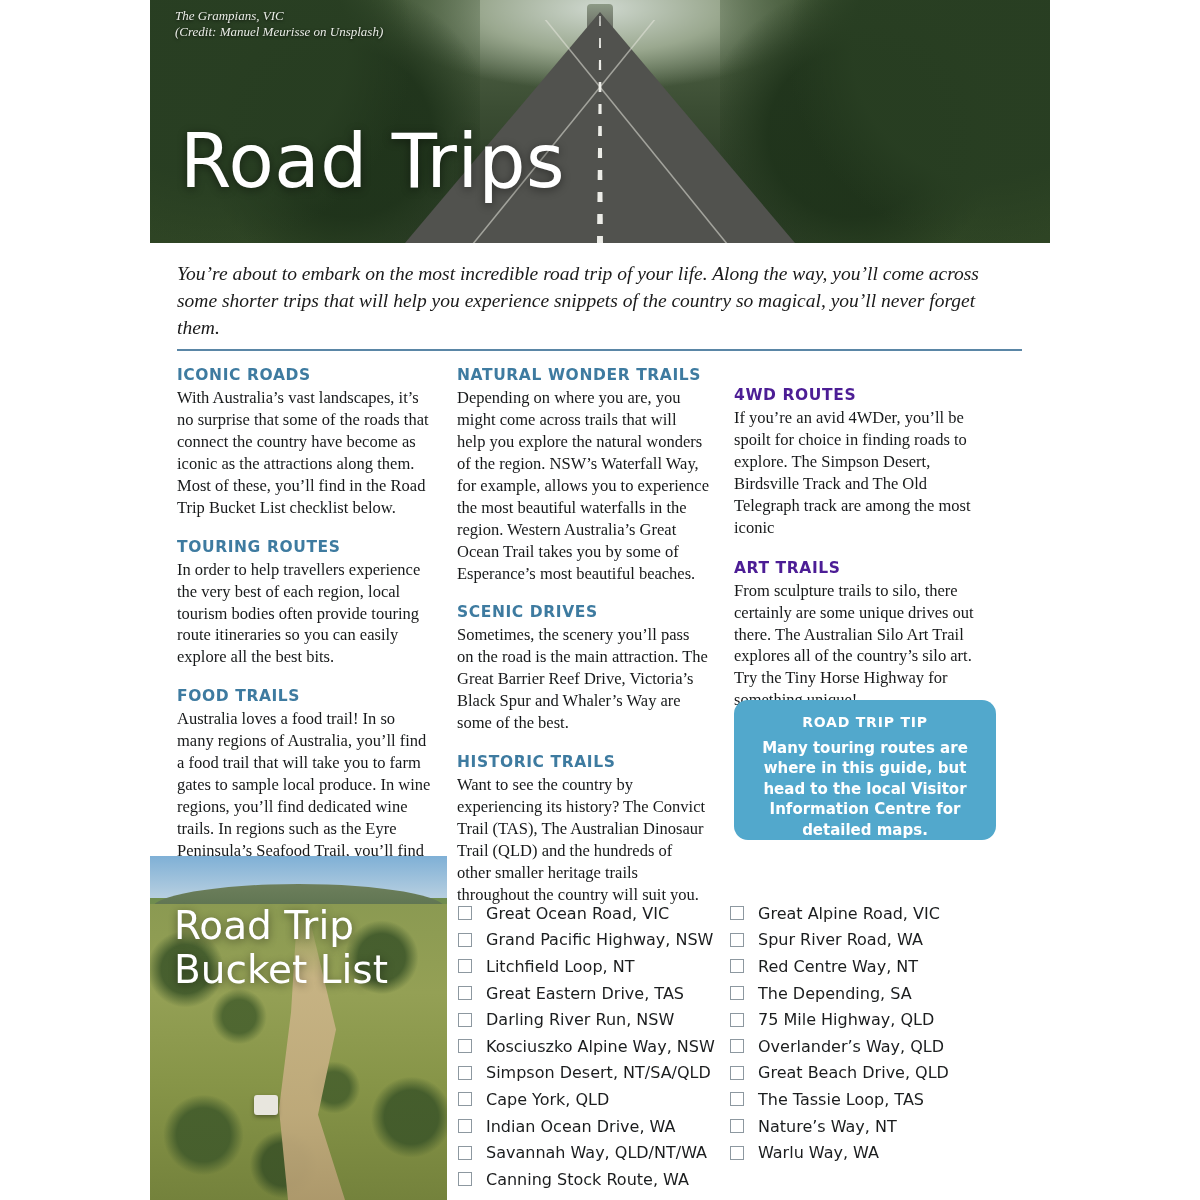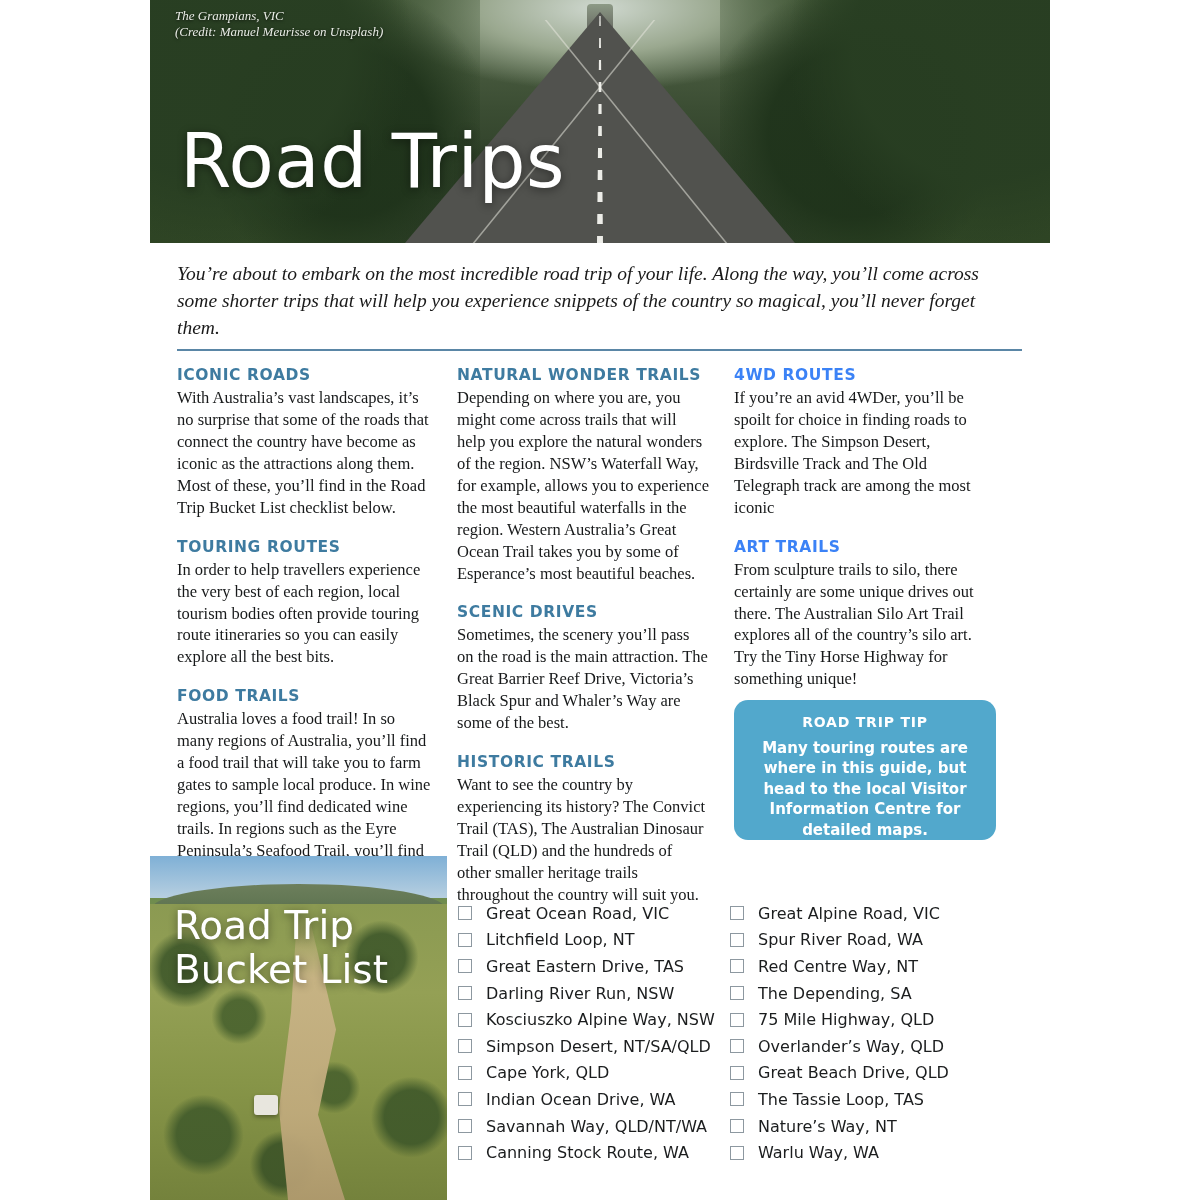--- a/index.html
+++ b/index.html
@@ -140,21 +140,21 @@
     color: #3e7ba0;
     margin: 0 0 3px 0;
   }
   .sec-body {
     font-family: "Liberation Serif", serif;
     font-size: 16.5px;
     line-height: 1.33;
     color: #17191a;
     margin: 0 0 19px 0;
   }
-  .col3 .sec-head { color: #3b82f6; }
+  .col3 .sec-head { color: #4c1d95; margin-top: 20px; }
 
   
   .tip {
     position: absolute; left: 584px; top: 334px;
     width: 262px; height: 140px;
     background: #52a8cc;
     border-radius: 14px;
     color: #ffffff;
     text-align: center;
     padding: 14px 14px 12px 14px;
@@ -312,20 +312,24 @@
     </div>
 
     <div class="checks">
       <div class="check-col check-col-a">
         <div class="check-row">
             <span class="box"></span>
             <span>Great Ocean Road, VIC</span>
           </div>
         <div class="check-row">
             <span class="box"></span>
+            <span>Grand Pacific Highway, NSW</span>
+          </div>
+        <div class="check-row">
+            <span class="box"></span>
             <span>Litchfield Loop, NT</span>
           </div>
         <div class="check-row">
             <span class="box"></span>
             <span>Great Eastern Drive, TAS</span>
           </div>
         <div class="check-row">
             <span class="box"></span>
             <span>Darling River Run, NSW</span>
           </div>

